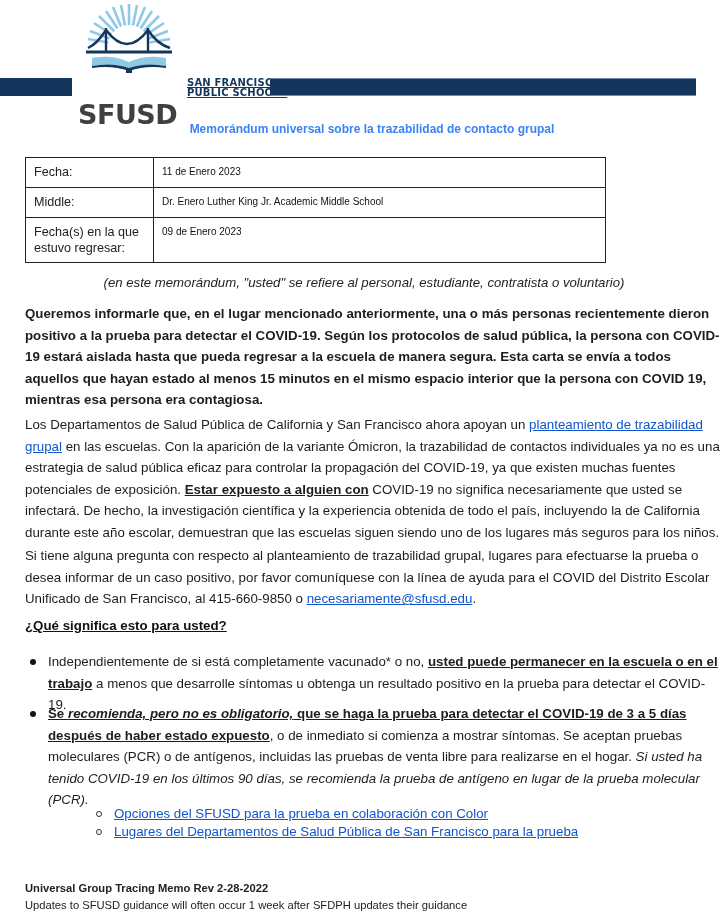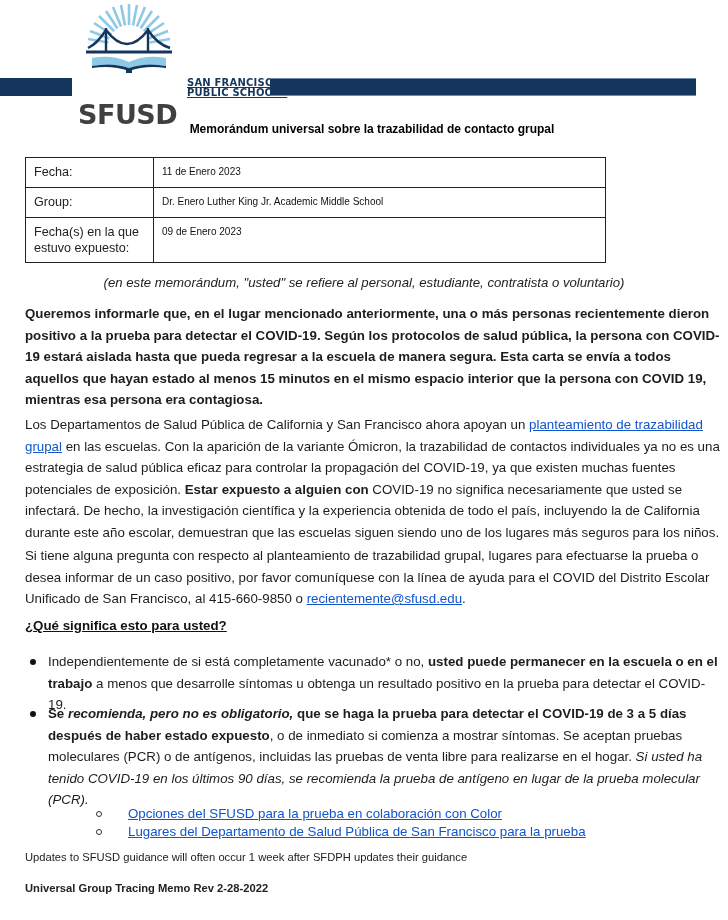--- a/index.html
+++ b/index.html
@@ -5,55 +5,55 @@
   * { box-sizing: border-box; margin: 0; padding: 0; }
   html, body { width: 728px; height: 920px; background: #ffffff; overflow: hidden; }
   body { position: relative; font-family: "Liberation Sans", sans-serif; color: #1a1a1a; font-size: 13.4px; }
 
   .logo-mark { position: absolute; left: 84px; top: 0px; width: 90px; height: 75px; }
   .bar-left { position: absolute; left: 0; top: 78px; width: 72px; height: 18px; background: #14365d; }
   .bar-right { position: absolute; left: 270px; top: 78px; width: 426px; height: 18px; background: #14365d; border-top: 1px solid #6d8aa8; border-bottom: 1px solid #6d8aa8; }
   .wordmark { position: absolute; left: 78px; top: 74px; font-family: "DejaVu Sans", sans-serif; font-weight: 900; font-size: 27px; letter-spacing: -0.5px; color: #404040; line-height: 26px; margin-top: 28px; }
   .wordmark-sub { position: absolute; left: 187px; top: 78px; font-family: "DejaVu Sans", sans-serif; font-weight: 700; font-size: 10px; line-height: 9.5px; color: #14365d; letter-spacing: 0.2px; text-decoration: underline; }
 
-  .memo-title { position: absolute; left: 0; width: 728px; top: 122px; text-align: center; font-weight: 700; font-size: 12px; color: #000000; padding-left: 16px; }
+  .memo-title { position: absolute; left: 0; width: 728px; top: 122px; text-align: center; font-weight: 700; font-size: 12px; color: #3b82f6; padding-left: 16px; }
 
   table.info { position: absolute; left: 25px; top: 157px; width: 581px; border-collapse: collapse; }
   table.info td { border: 1.5px solid #222; vertical-align: top; padding: 6px 8px; font-size: 12.6px; line-height: 16px; }
   table.info td.lbl { width: 128px; color: #222; }
   table.info td.val { font-size: 10px; color: #111; }
   table.info tr.r1 td, table.info tr.r2 td { height: 30px; }
   table.info tr.r3 td { height: 45px; }
 
   .note { position: absolute; left: 0; width: 728px; top: 275px; text-align: center; font-style: italic; font-size: 13.2px; color: #222; }
 
   .para { position: absolute; left: 25px; width: 695px; font-size: 13.3px; line-height: 21.6px; color: #1d1d1d; }
   .p1 { top: 303px; font-weight: bold; }
   .p2 { top: 414px; }
   .p3 { top: 545px; }
   a.lnk { color: #1155cc; text-decoration: underline; }
-  b { font-weight: 700; }
+  b { font-weight: 700; text-decoration: underline; }
 
   .heading { position: absolute; left: 25px; top: 618px; font-weight: 700; font-size: 13.3px; text-decoration: underline; color: #111; text-align: right; }
 
   .bullet { position: absolute; left: 25px; width: 695px; font-size: 13.3px; line-height: 21.6px; color: #1d1d1d; }
   .bullet .dot { position: absolute; left: 5px; top: 8px; width: 6px; height: 6px; border-radius: 50%; background: #111; }
   .bullet .txt { margin-left: 23px; }
   .b1 { top: 651px; }
   .b2 { top: 703px; }
 
   .sub { position: absolute; left: 92px; font-size: 13.3px; line-height: 20px; }
   .sub .ring { position: absolute; left: 4px; top: 7px; width: 6px; height: 6px; border-radius: 50%; border: 1px solid #333; }
-  .sub a { margin-left: 36px; }
+  .sub a { margin-left: 22px; }
   .s1 { top: 804px; }
   .s2 { top: 822px; }
 
   .footer { position: absolute; left: 25px; font-size: 11.2px; color: #222; line-height: 16px; }
   .f1 { top: 880px; font-weight: bold; }
-  .f2 { top: 849px; }
+  .f2 { top: 897px; }
 </style>
 </head>
 <body>
 
 <svg class="logo-mark" viewBox="0 0 90 75">
   <g stroke="#8ec9e6" stroke-width="2.6" stroke-linecap="butt">
     <line x1="45" y1="46" x2="45" y2="4"></line>
     <line x1="45" y1="46" x2="37" y2="5"></line>
     <line x1="45" y1="46" x2="53" y2="5"></line>
     <line x1="45" y1="46" x2="29" y2="7"></line>
@@ -90,53 +90,53 @@
 
 <div class="memo-title">Memorándum universal sobre la trazabilidad de contacto grupal</div>
 
 <table class="info">
   <tbody>
       <tr class="r1">
     <td class="lbl">Fecha:</td>
     <td class="val">11 de Enero 2023</td>
   </tr>
   <tr class="r2">
-    <td class="lbl">Group:</td>
+    <td class="lbl">Middle:</td>
     <td class="val">Dr. Enero Luther King Jr. Academic Middle School</td>
   </tr>
   <tr class="r3">
-    <td class="lbl">Fecha(s) en la que estuvo expuesto:</td>
+    <td class="lbl">Fecha(s) en la que estuvo regresar:</td>
     <td class="val">09 de Enero 2023</td>
   </tr>
 </tbody>
   </table>
 
 <div class="note">(en este memorándum, "usted" se refiere al personal, estudiante, contratista o voluntario)</div>
 
 <p class="para p1">Queremos informarle que, en el lugar mencionado anteriormente, una o más personas recientemente dieron positivo a la prueba para detectar el COVID-19. Según los protocolos de salud pública, la persona con COVID-19 estará aislada hasta que pueda regresar a la escuela de manera segura. Esta carta se envía a todos aquellos que hayan estado al menos 15 minutos en el mismo espacio interior que la persona con COVID 19, mientras esa persona era contagiosa.</p>
 
 <p class="para p2"><span>Los Departamentos de Salud Pública de California y San Francisco ahora apoyan un </span><a class="lnk" href="#">planteamiento de trazabilidad grupal</a><span> en las escuelas. Con la aparición de la variante Ómicron, la trazabilidad de contactos individuales ya no es una estrategia de salud pública eficaz para controlar la propagación del COVID-19, ya que existen muchas fuentes potenciales de exposición. </span><b>Estar expuesto a alguien con</b><span> COVID-19 no significa necesariamente que usted se infectará. De hecho, la investigación científica y la experiencia obtenida de todo el país, incluyendo la de California durante este año escolar, demuestran que las escuelas siguen siendo uno de los lugares más seguros para los niños.</span></p>
 
-<p class="para p3"><span>Si tiene alguna pregunta con respecto al planteamiento de trazabilidad grupal, lugares para efectuarse la prueba o desea informar de un caso positivo, por favor comuníquese con la línea de ayuda para el COVID del Distrito Escolar Unificado de San Francisco, al 415-660-9850 o </span><a class="lnk" href="#">recientemente@sfusd.edu</a><span>.</span></p>
+<p class="para p3"><span>Si tiene alguna pregunta con respecto al planteamiento de trazabilidad grupal, lugares para efectuarse la prueba o desea informar de un caso positivo, por favor comuníquese con la línea de ayuda para el COVID del Distrito Escolar Unificado de San Francisco, al 415-660-9850 o </span><a class="lnk" href="#">necesariamente@sfusd.edu</a><span>.</span></p>
 
 <div class="heading">¿Qué significa esto para usted?</div>
 
 <div class="bullet b1">
   <span class="dot"></span>
   <div class="txt"><span>Independientemente de si está completamente vacunado* o no, </span><b>usted puede permanecer en la escuela o en el trabajo</b><span> a menos que desarrolle síntomas u obtenga un resultado positivo en la prueba para detectar el COVID-19.</span></div>
 </div>
 
 <div class="bullet b2">
   <span class="dot"></span>
   <div class="txt"><b>Se </b><b><i>recomienda, pero no es obligatorio,</i></b><b> que se haga la prueba para detectar el COVID-19 de 3 a 5 días después de haber estado expuesto</b><span>, o de inmediato si comienza a mostrar síntomas.  Se aceptan pruebas moleculares (PCR) o de antígenos, incluidas las pruebas de venta libre para realizarse en el hogar. </span><i>Si usted ha tenido COVID-19 en los últimos 90 días, se recomienda la prueba de antígeno en lugar de la prueba molecular (PCR).</i></div>
 </div>
 
 <div class="sub s1">
   <span class="ring"></span>
   <a class="lnk" href="#">Opciones del SFUSD para la prueba en colaboración con Color</a>
 </div>
 <div class="sub s2">
   <span class="ring"></span>
-  <a class="lnk" href="#">Lugares del Departamento de Salud Pública de San Francisco para la prueba</a>
+  <a class="lnk" href="#">Lugares del Departamentos de Salud Pública de San Francisco para la prueba</a>
 </div>
 
 <div class="footer f1">Universal Group Tracing Memo Rev 2-28-2022</div>
 <div class="footer f2">Updates to SFUSD guidance will often occur 1 week after SFDPH updates their guidance</div>
 
 </body></html>

